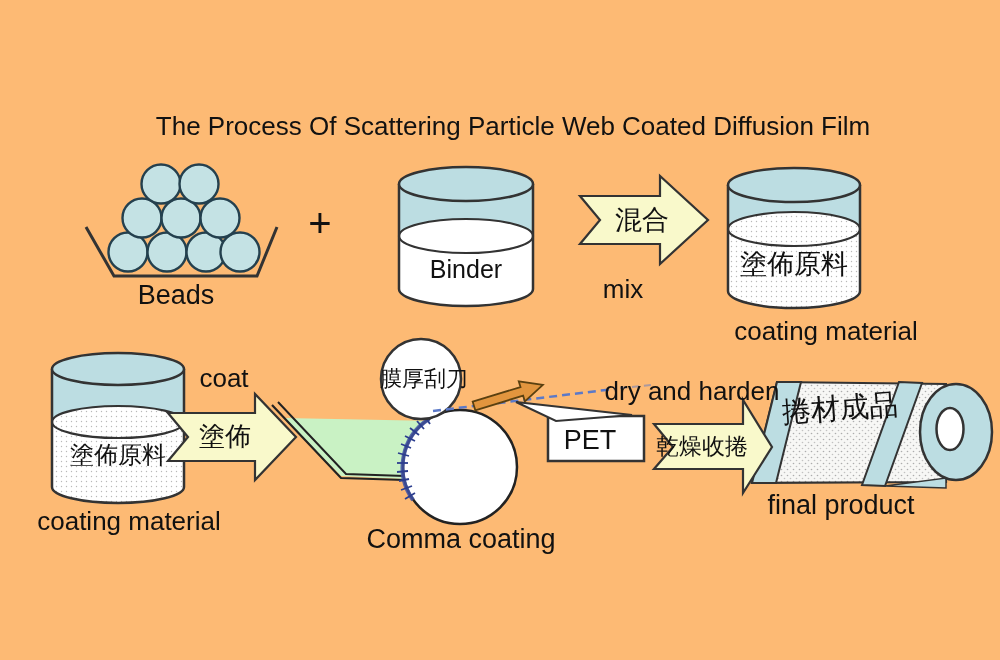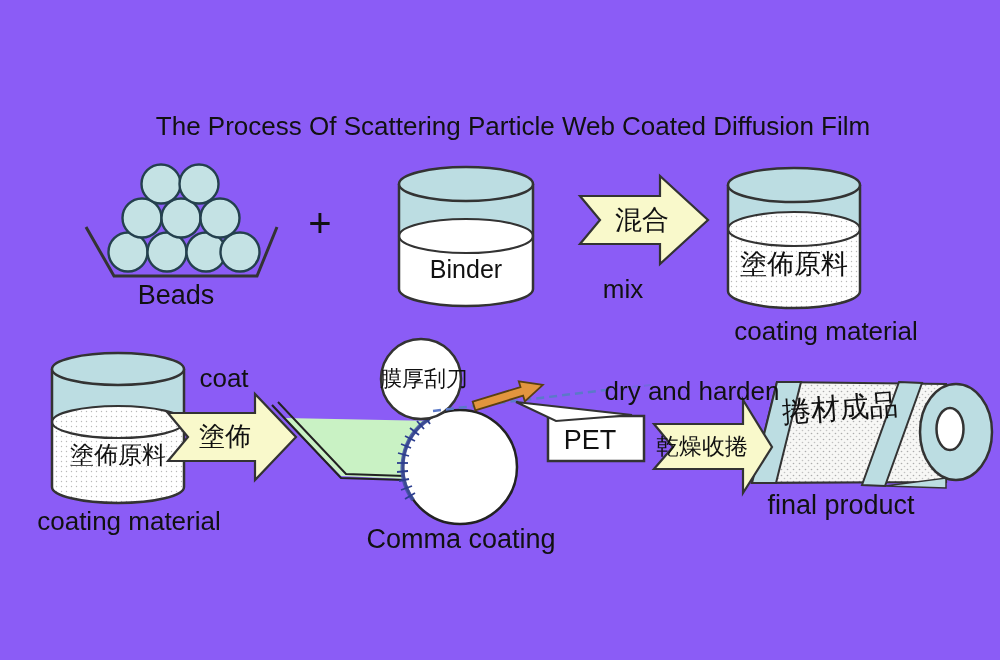--- a/index.html
+++ b/index.html
@@ -1,16 +1,16 @@
 <!DOCTYPE html>
 <html><head>
 <meta charset="utf-8">
 <style>
   html,body{margin:0;padding:0;background:#ffffff;}
-  .stage{position:relative;width:1000px;height:660px;background:#8b5cf6;overflow:hidden;
+  .stage{position:relative;width:1000px;height:660px;background:#fdba74;overflow:hidden;
          font-family:"Liberation Sans",sans-serif;}
   svg{position:absolute;left:0;top:0;}
   text{fill:#111;}
   .lat{font-family:"Liberation Sans",sans-serif;}
   .cjk{font-family:"DejaVu Sans","Liberation Sans",sans-serif;}
 </style>
 </head>
 <body>
 
 <div class="stage">

